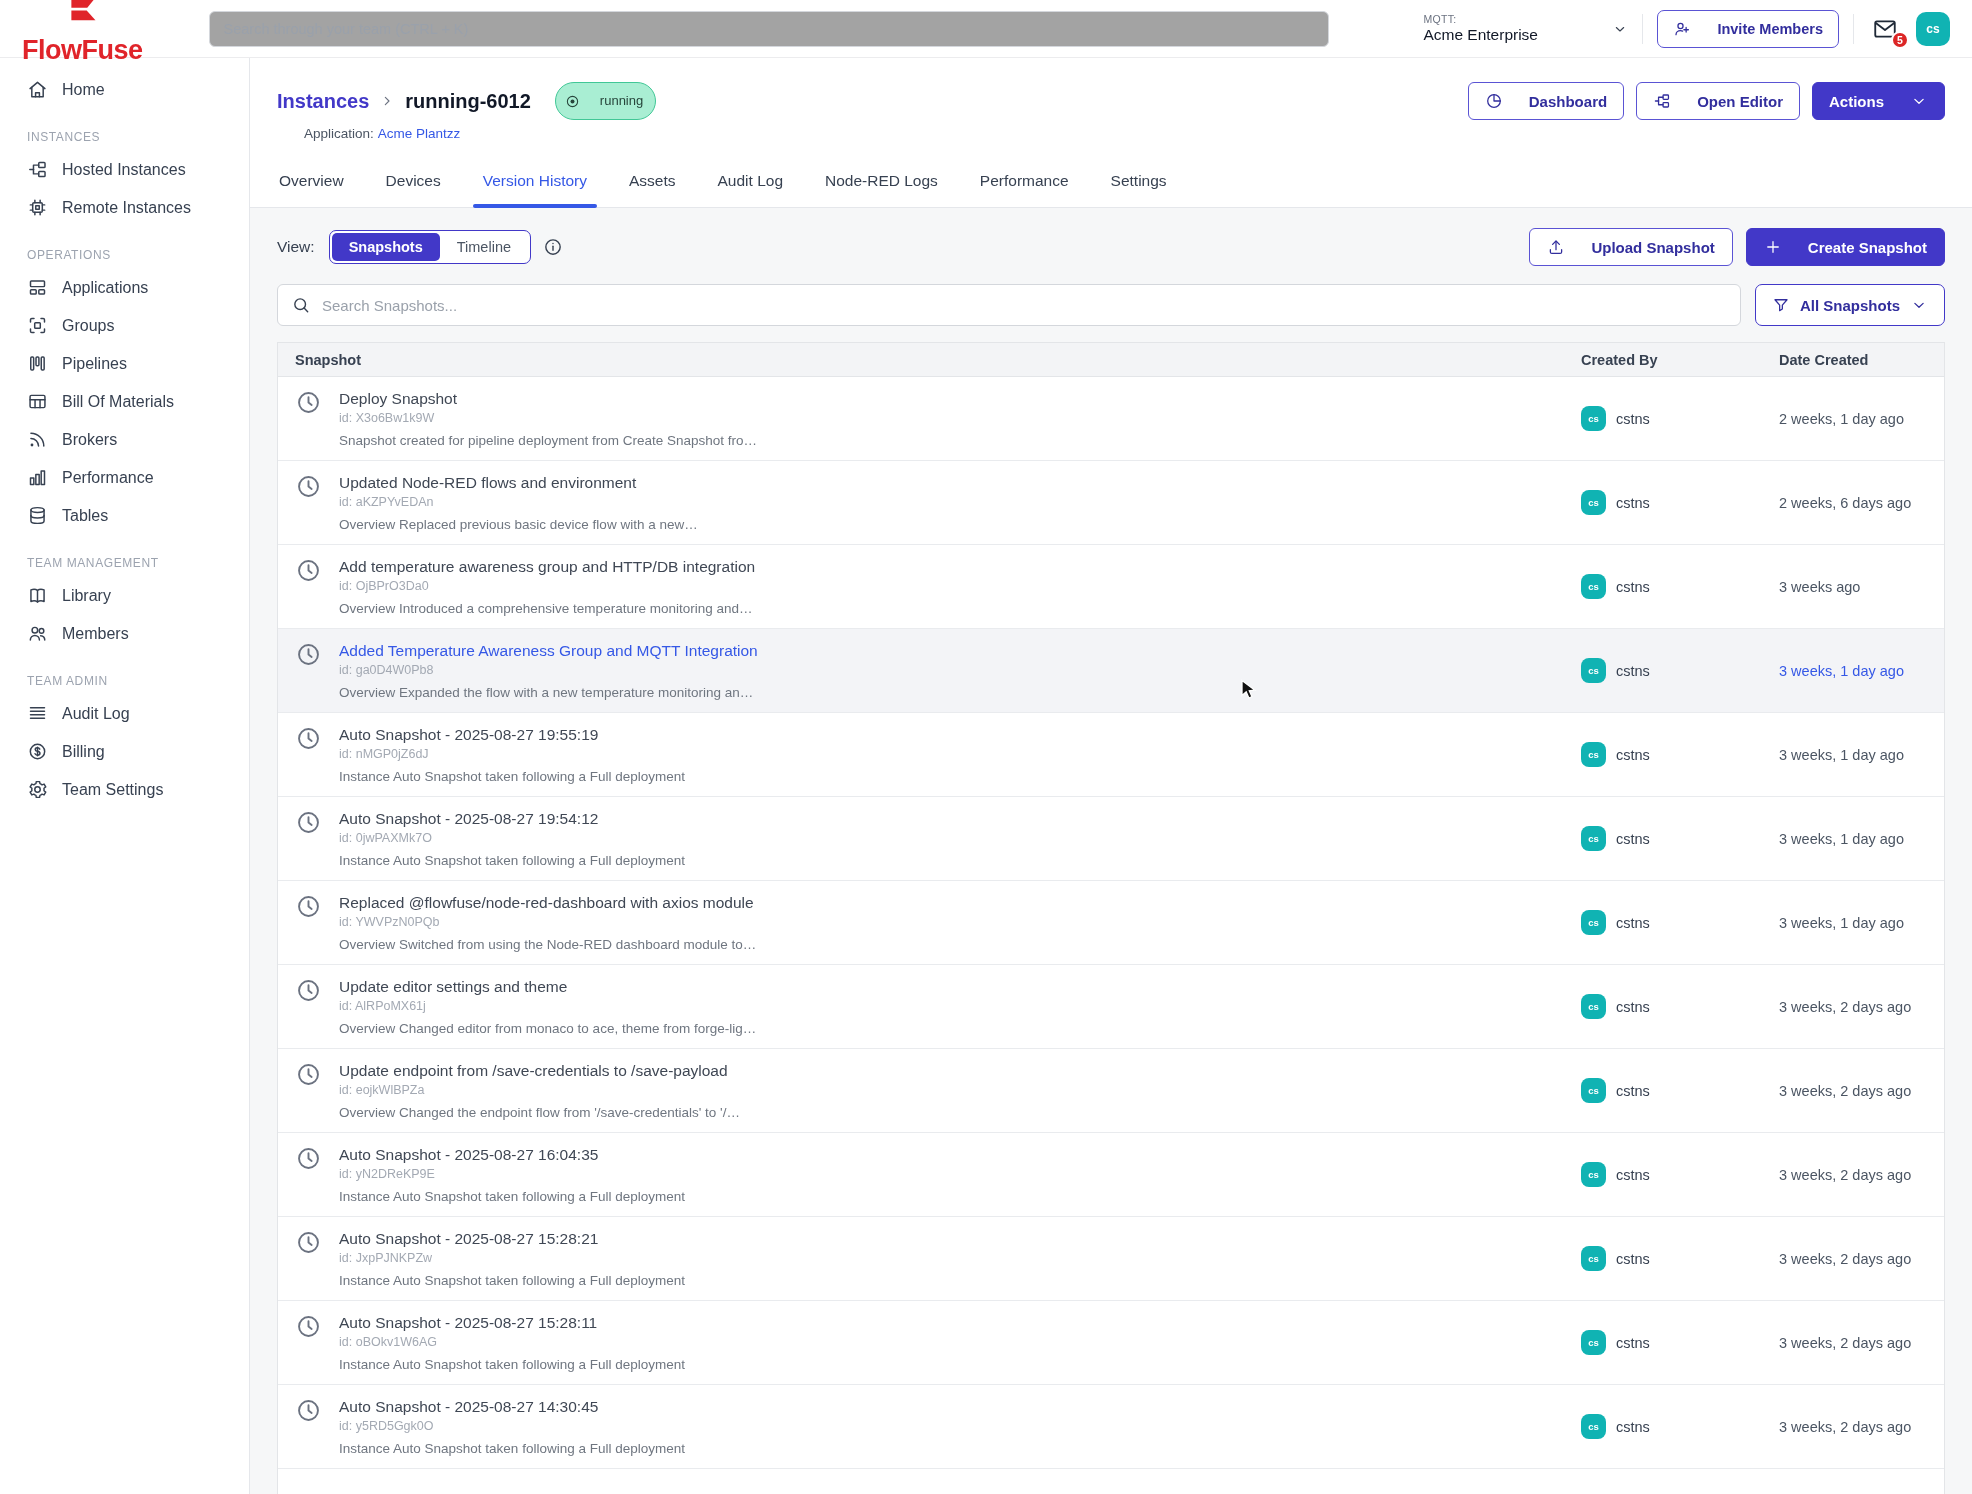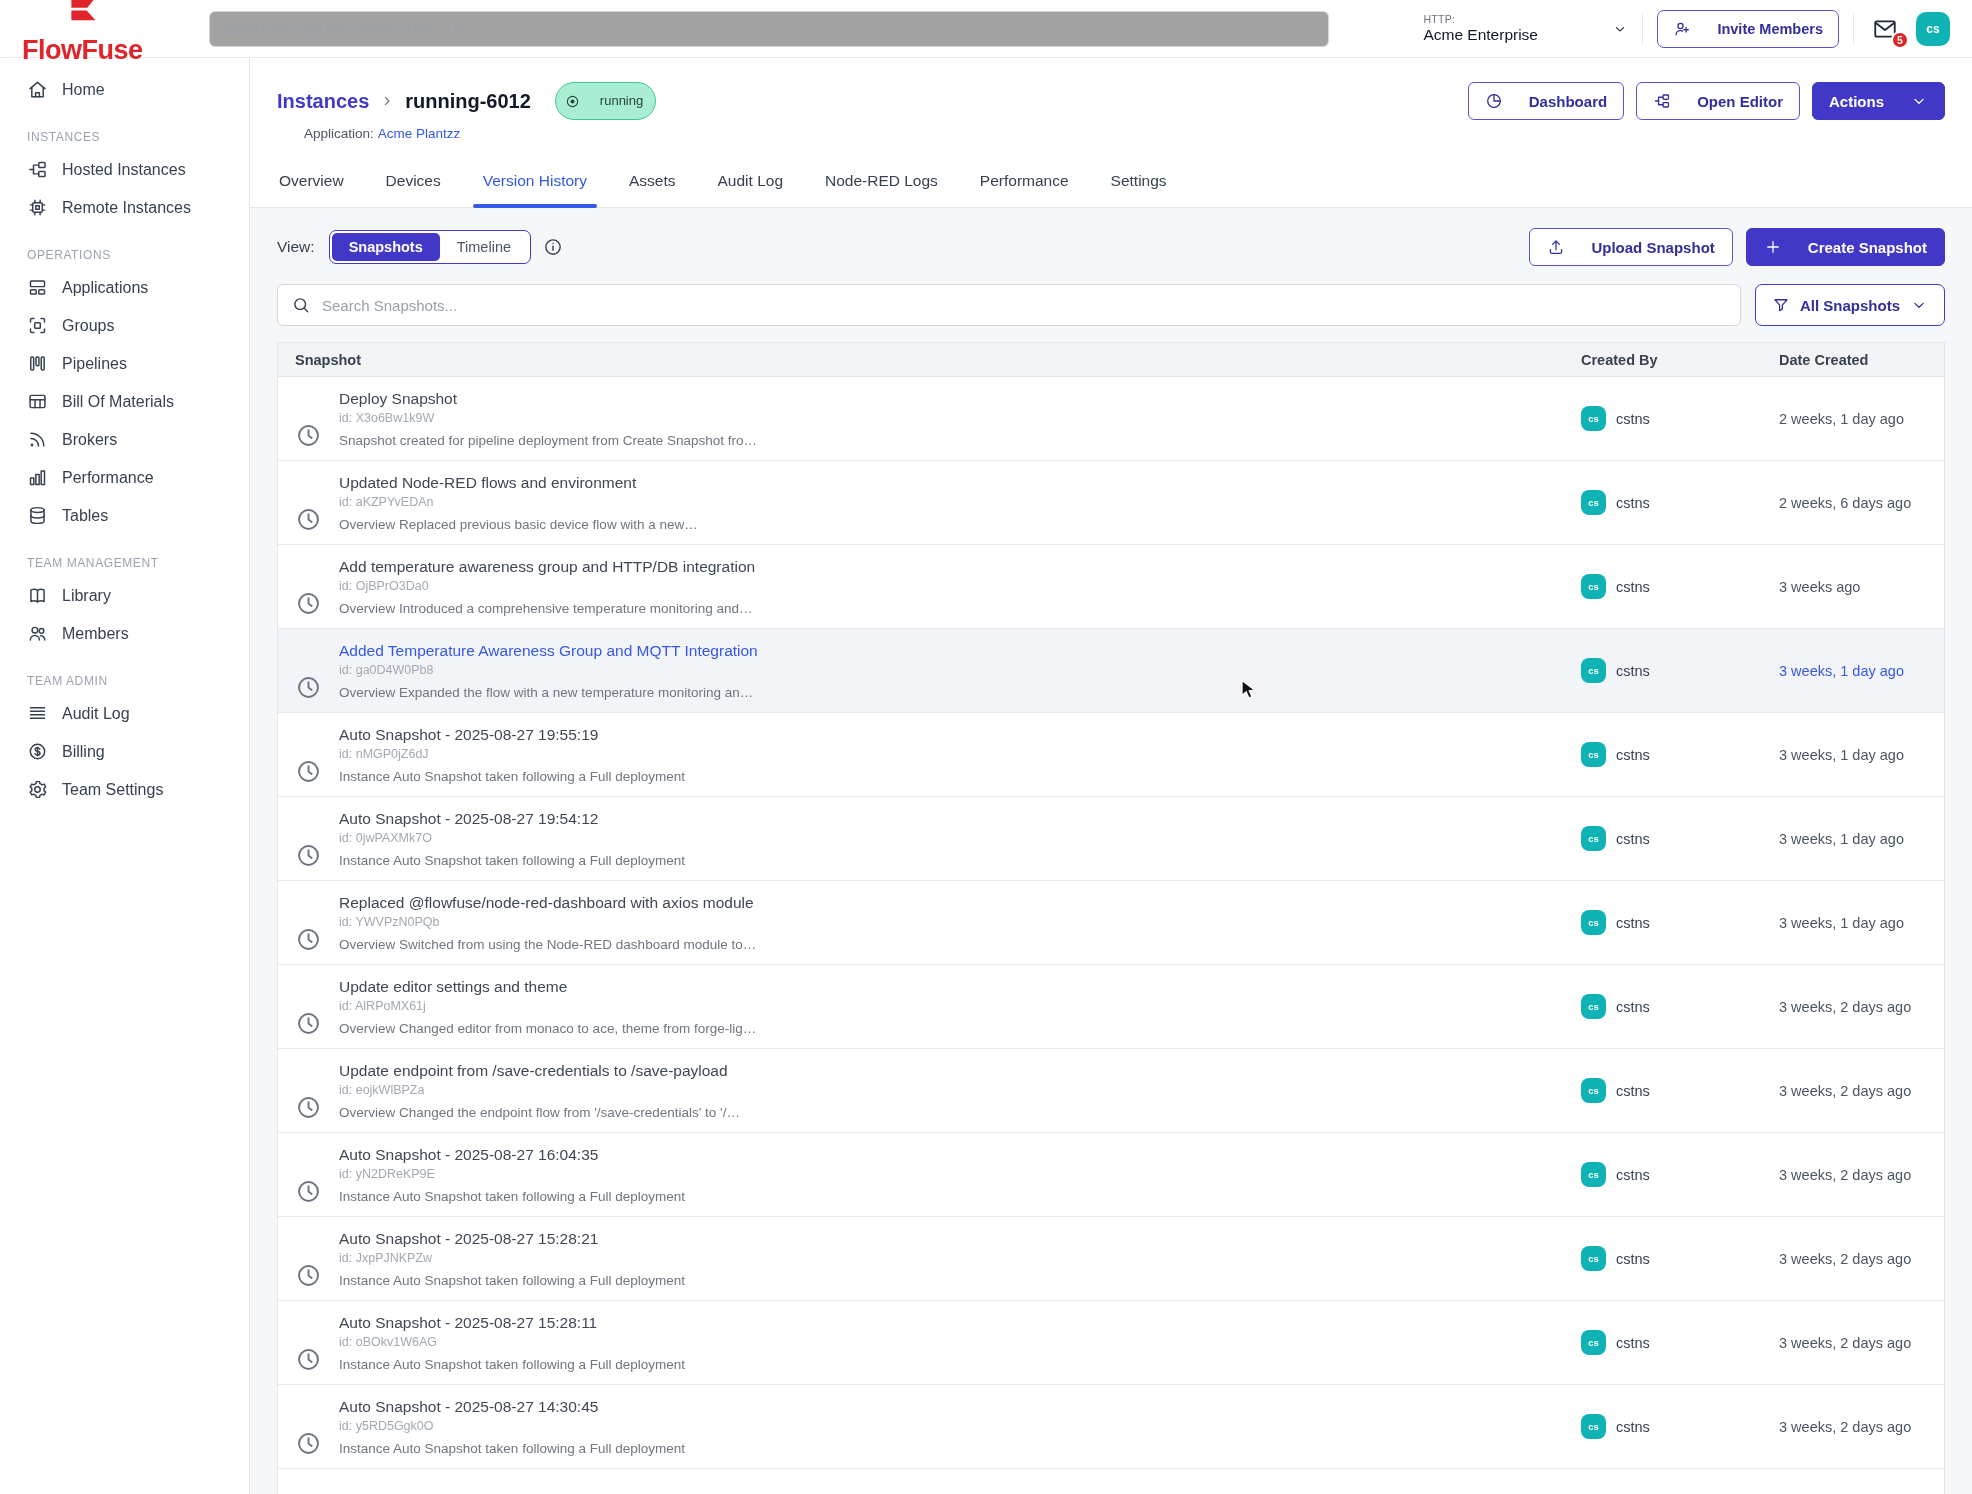--- a/index.html
+++ b/index.html
@@ -79,21 +79,21 @@
   .filter-btn svg { width:18px; height:18px; }
 
   
   .table { margin-top:16px; background:#fff; border:1px solid #e3e5e8; }
   .thead, .row { display:grid; grid-template-columns:1fr 198px 165px; }
   .thead { background:#f3f4f6; height:34px; align-items:center; border-bottom:1px solid #e3e5e8; }
   .th { font-size:14.5px; font-weight:700; color:#374151; }
   .th:first-child { padding-left:17px; }
   .row { height:84px; align-items:center; border-bottom:1px solid #e9ebee; background:#fff; cursor:pointer; }
   .row.hovered { background:#f3f4f7; }
-  .snap-cell { display:flex; align-items:flex-end; gap:17px; padding-left:17px; min-width:0; }
+  .snap-cell { display:flex; align-items:flex-start; gap:17px; padding-left:17px; min-width:0; }
   .snap-cell > svg { width:27px; height:27px; color:#6b7280; }
   .snap-title { font-size:15.5px; color:#3f4754; font-weight:500; line-height:19px; }
   .row.hovered .snap-title { color:#3558e6; }
   .snap-id { font-size:12.5px; color:#a3a9b3; margin-top:3px; line-height:15px; }
   .snap-desc { font-size:13.5px; color:#6f7680; margin-top:6px; line-height:17px; }
   .author { display:flex; align-items:center; gap:10px; font-size:14.5px; color:#374151; }
   .avatar-sm { width:25px; height:25px; border-radius:8px; background:#10b3b3; color:#fff; font-size:9.5px; font-weight:700; display:flex; align-items:center; justify-content:center; flex:none; }
   .date { font-size:14.5px; color:#4b5563; }
   .row.hovered .date { color:#3558e6; }
 
@@ -109,21 +109,21 @@
       <path fill="#e0242a" d="M4.5 13h10.8l6.2 7H4.5z"></path>
     </svg>
     <span class="logo-text">FlowFuse</span>
   </div>
   <div class="topsearch">
     <input placeholder="Search through your team (CTRL + K)" style="">
   </div>
   <div class="top-right">
     <div class="team-select">
       <div>
-        <div class="team-label">HTTP:</div>
+        <div class="team-label">MQTT:</div>
         <div class="team-name">Acme Enterprise</div>
       </div>
       <span class="chev ic-slot">
           <svg class="ic" viewBox="0 0 24 24" fill="none" stroke="currentColor" stroke-width="1.7" stroke-linecap="round" stroke-linejoin="round">
             <path d="M6.5 9.8 12 15l5.5-5.2"></path>
           </svg>
         </span>
     </div>
     <div class="vdiv"></div>
     <button class="btn btn-outline btn-invite">

